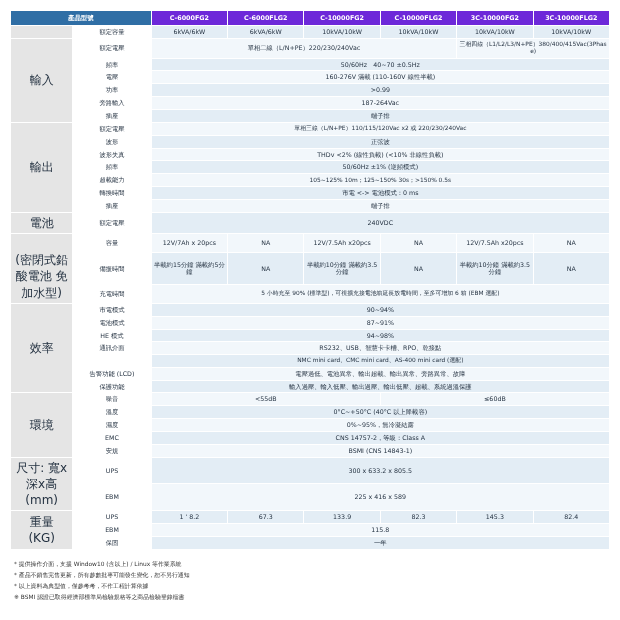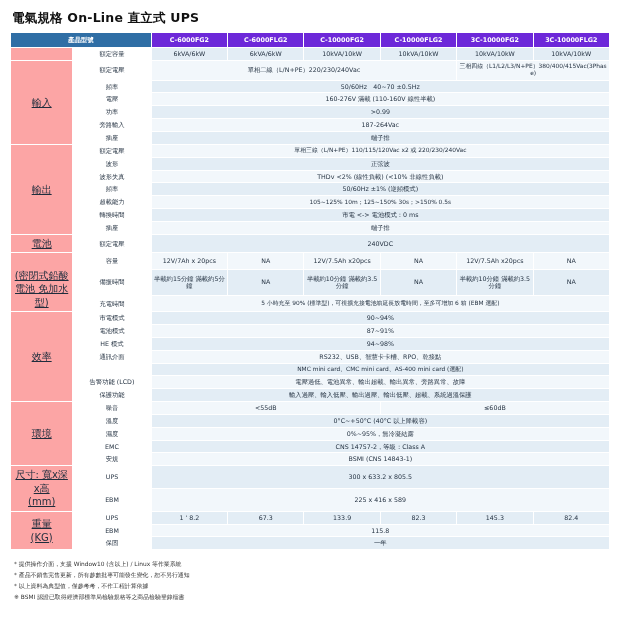--- a/index.html
+++ b/index.html
@@ -64,44 +64,42 @@
   }
   .band-a { background: #e3edf5; }
   .band-b { background: #f2f7fb; }
   .lbl {
     background: #ffffff;
     text-align: right;
     padding-right: 5px;
     color: #1f2d3d;
   }
   .grp {
-    background: #fca5a5;
+    background: #e5e5e5;
     text-align: center;
-    font-size: 10px;
+    font-size: 12px;
     line-height: 1.35;
     color: #1f2d3d;
-    text-decoration: underline;
   }
   .val { }
   .na { color: #4a5a68; }
   .small { font-size: 5.9px; }
 
   .notes {
     margin: 9px 0 0 4px;
     font-size: 5.9px;
     line-height: 1.85;
     color: #333;
   }
   .notes div { white-space: nowrap; }
 </style>
 </head>
 <body>
 
 <div class="page">
-  <div class="doc-title">電氣規格 On-Line 直立式 UPS</div>
 
   <table class="spec">
     <colgroup>
       <col class="c-group">
         <col class="c-item">
       <col class="c-model">
         <col class="c-model">
         <col class="c-model">
       <col class="c-model">
         <col class="c-model">

